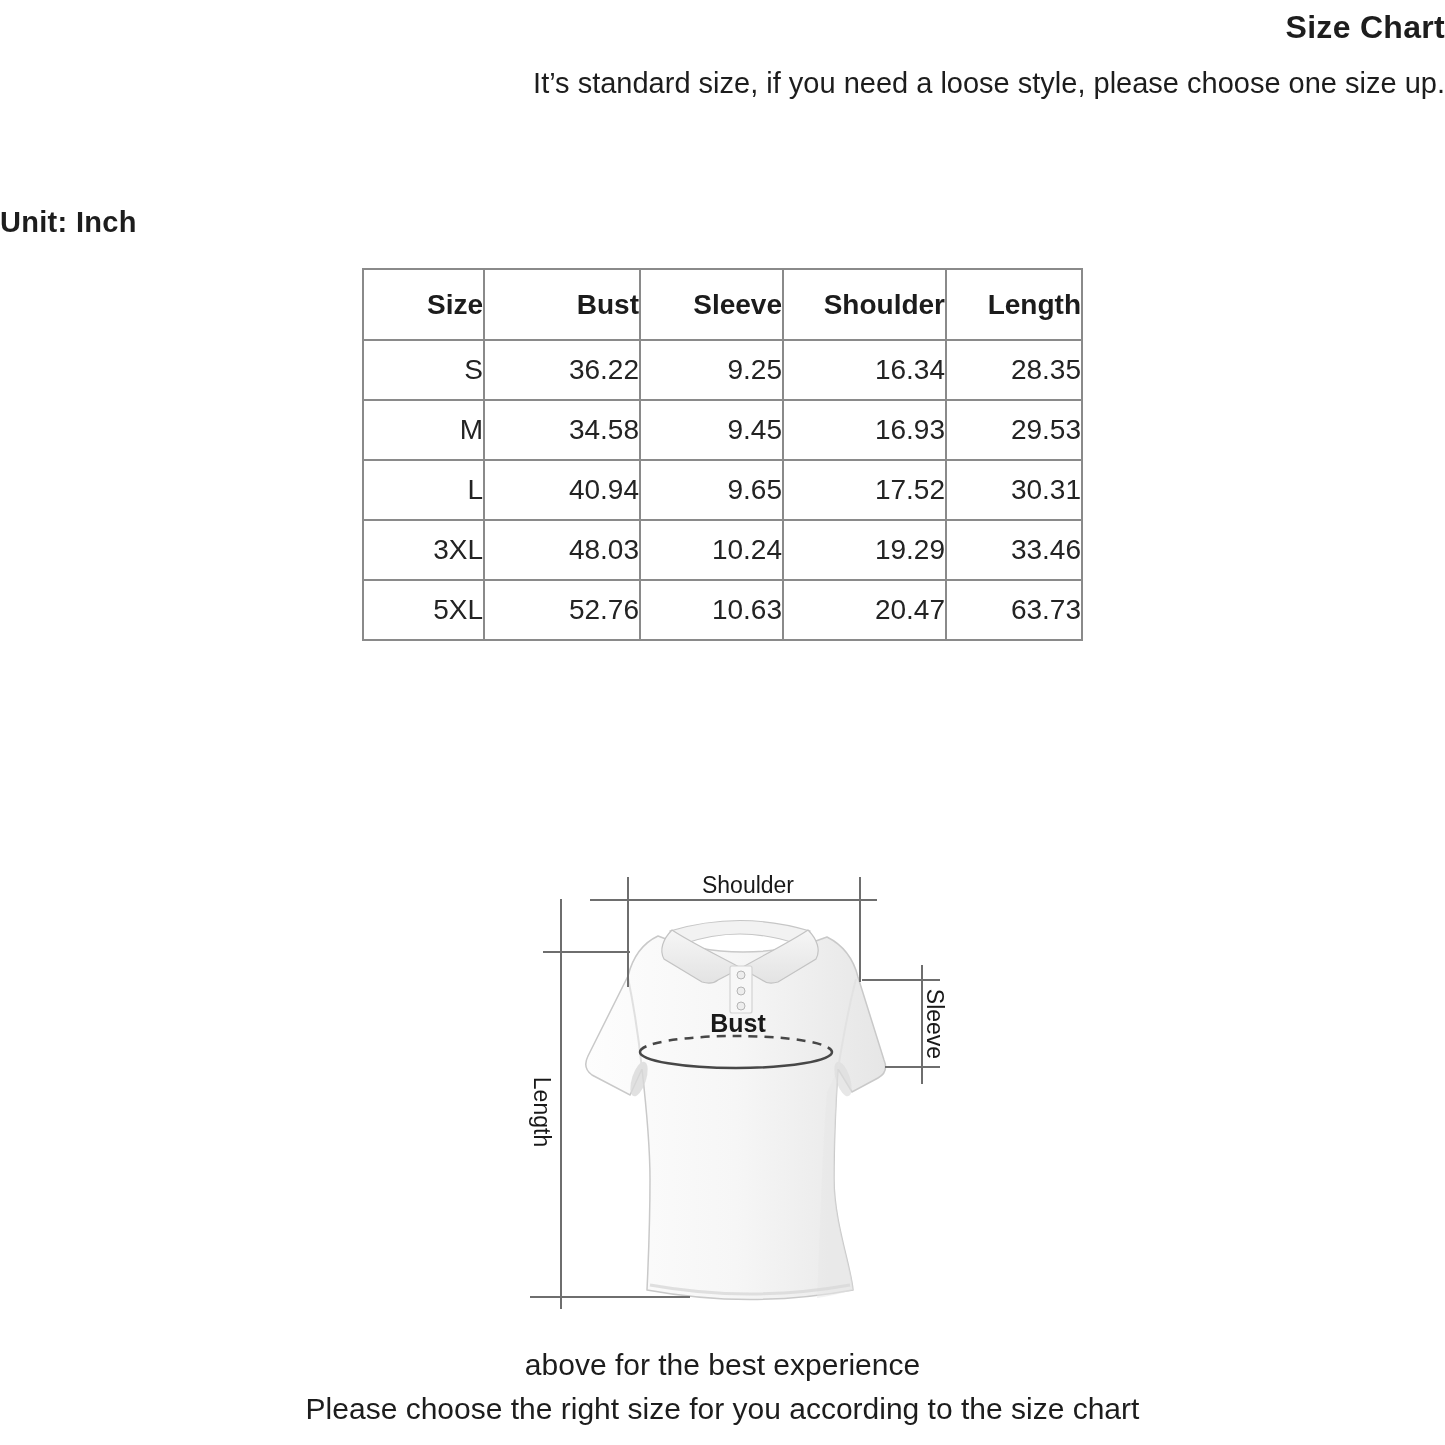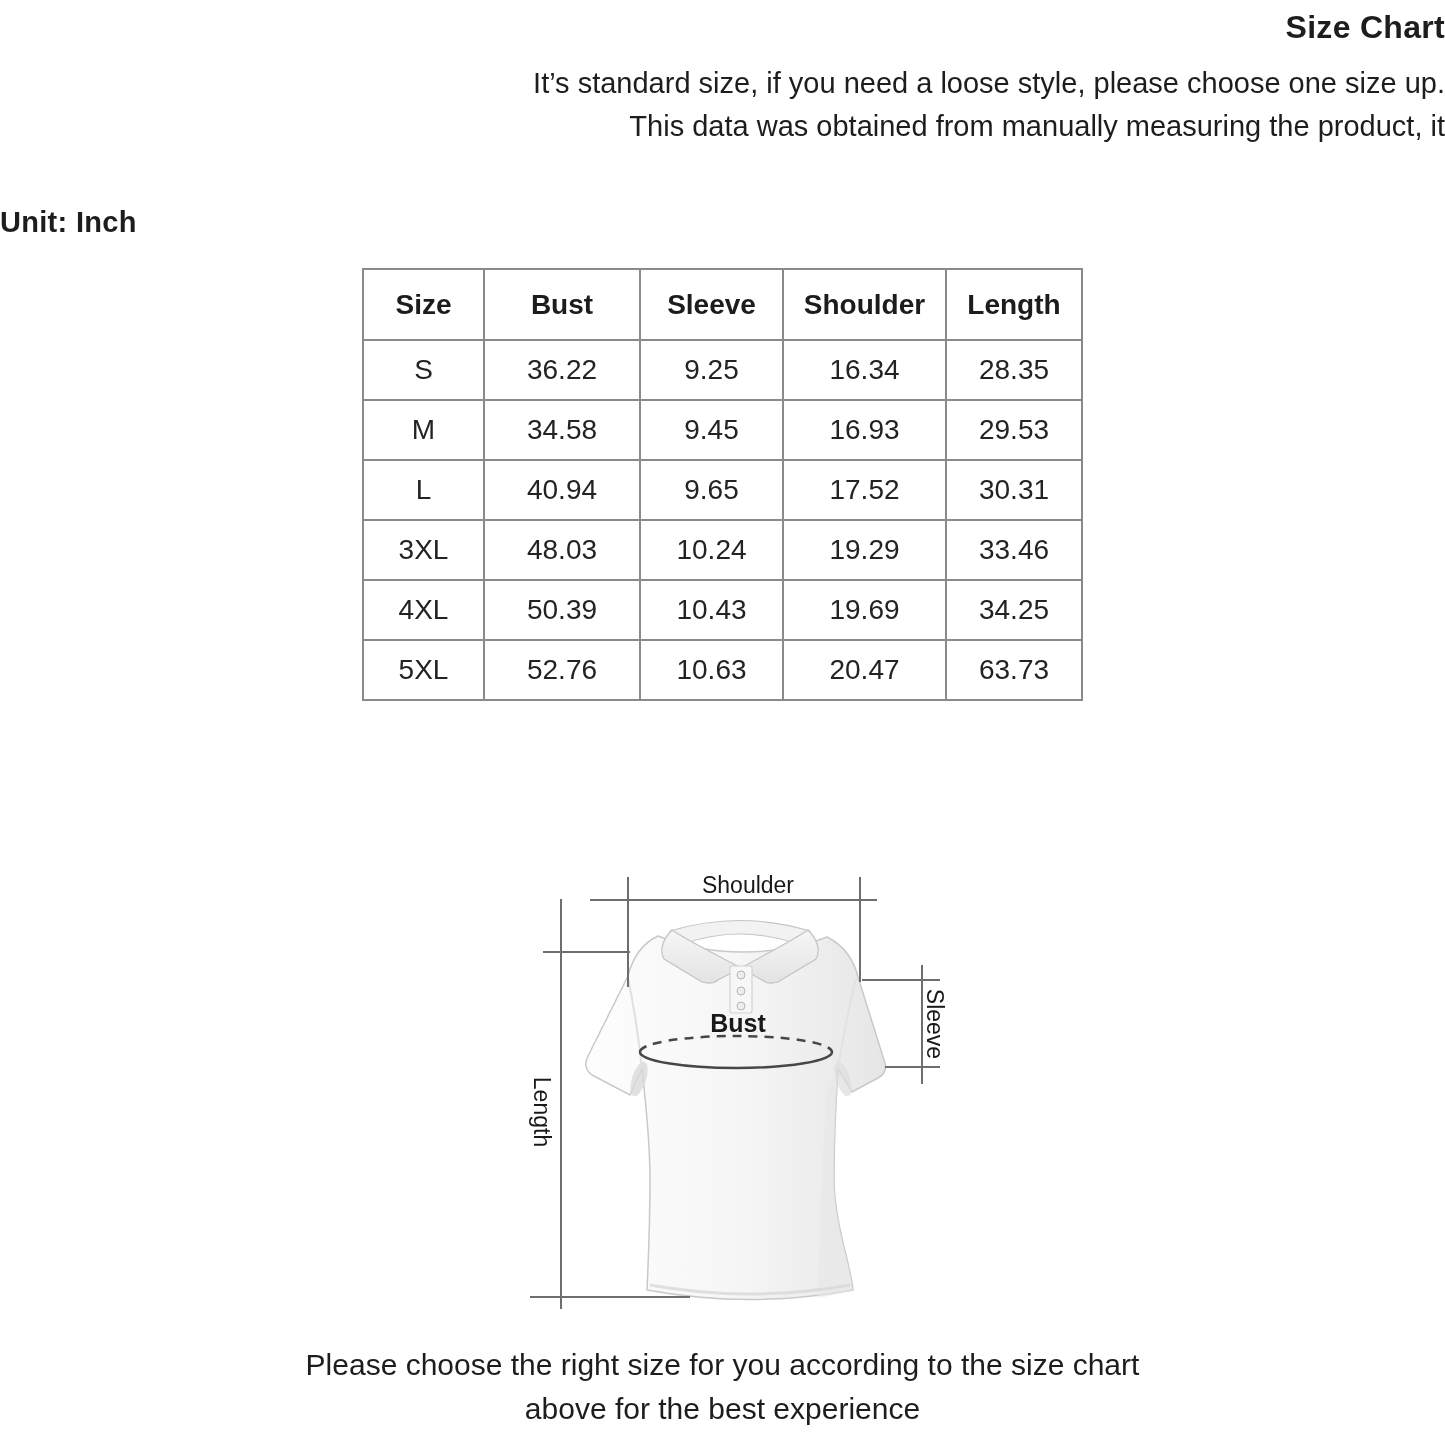--- a/index.html
+++ b/index.html
@@ -27,21 +27,21 @@
     position:absolute;top:206px;left:0;width:100%;
     text-align:left;font-size:29px;font-weight:bold;letter-spacing:.3px;
   }
   table.size-table{
     position:absolute;left:362px;top:268px;width:719px;
     border-collapse:collapse;table-layout:fixed;
     text-align:center;font-size:28px;color:#232323;
   }
   table.size-table th,table.size-table td{
     border:2px solid var(--border-color);
-    padding:8px;vertical-align:middle;overflow:hidden;white-space:nowrap;
+    padding:0;vertical-align:middle;overflow:hidden;white-space:nowrap;text-align:right;
   }
   table.size-table th{height:71px;font-weight:bold;color:#1c1c1c;}
   table.size-table td{height:60px;font-weight:normal;}
   .diagram{
     position:absolute;left:520px;top:872px;width:450px;height:458px;
   }
   .mline{stroke:var(--line-color);stroke-width:2;fill:none;}
   .bustline{stroke:#474747;stroke-width:2.5;fill:none;}
   .diagram-label{
     fill:#191919;font-size:23px;
@@ -53,21 +53,20 @@
     text-align:center;font-size:30px;line-height:44px;
   }
 </style>
 </head>
 <body>
 
 <div class="page-title">Size Chart</div>
 
 <div class="intro">
   <div>It’s standard size, if you need a loose style, please choose one size up.</div>
-  <div>This data was obtained from manually measuring the product, it</div>
 </div>
 
 <div class="unit-label">Unit: Inch</div>
 
 <table class="size-table">
   <colgroup>
     <col style="width:121px">
       <col style="width:156px">
       <col style="width:143px">
       <col style="width:163px">
@@ -103,27 +102,20 @@
     <td>9.65</td>
     <td>17.52</td>
     <td>30.31</td>
   </tr>
       <tr>
     <td>3XL</td>
     <td>48.03</td>
     <td>10.24</td>
     <td>19.29</td>
     <td>33.46</td>
-  </tr>
-      <tr>
-    <td>4XL</td>
-    <td>50.39</td>
-    <td>10.43</td>
-    <td>19.69</td>
-    <td>34.25</td>
   </tr>
       <tr>
     <td>5XL</td>
     <td>52.76</td>
     <td>10.63</td>
     <td>20.47</td>
     <td>63.73</td>
   </tr>
     </tbody>
 </table>
@@ -179,15 +171,15 @@
     <path class="bustline" d="M120,180 A96,16 0 0 0 312,180"></path>
   </g>
 
   <text class="diagram-label" x="228" y="21" text-anchor="middle">Shoulder</text>
   <text class="diagram-label bold" x="218" y="160" text-anchor="middle">Bust</text>
   <text class="diagram-label" x="407" y="152" text-anchor="middle" transform="rotate(90 407 152)">Sleeve</text>
   <text class="diagram-label" x="14" y="240" text-anchor="middle" transform="rotate(90 14 240)">Length</text>
 </svg>
 
 <div class="footer-note">
+  <div>above for the best experience</div>
   <div>Please choose the right size for you according to the size chart</div>
-  <div>above for the best experience</div>
 </div>
 
 </body></html>

